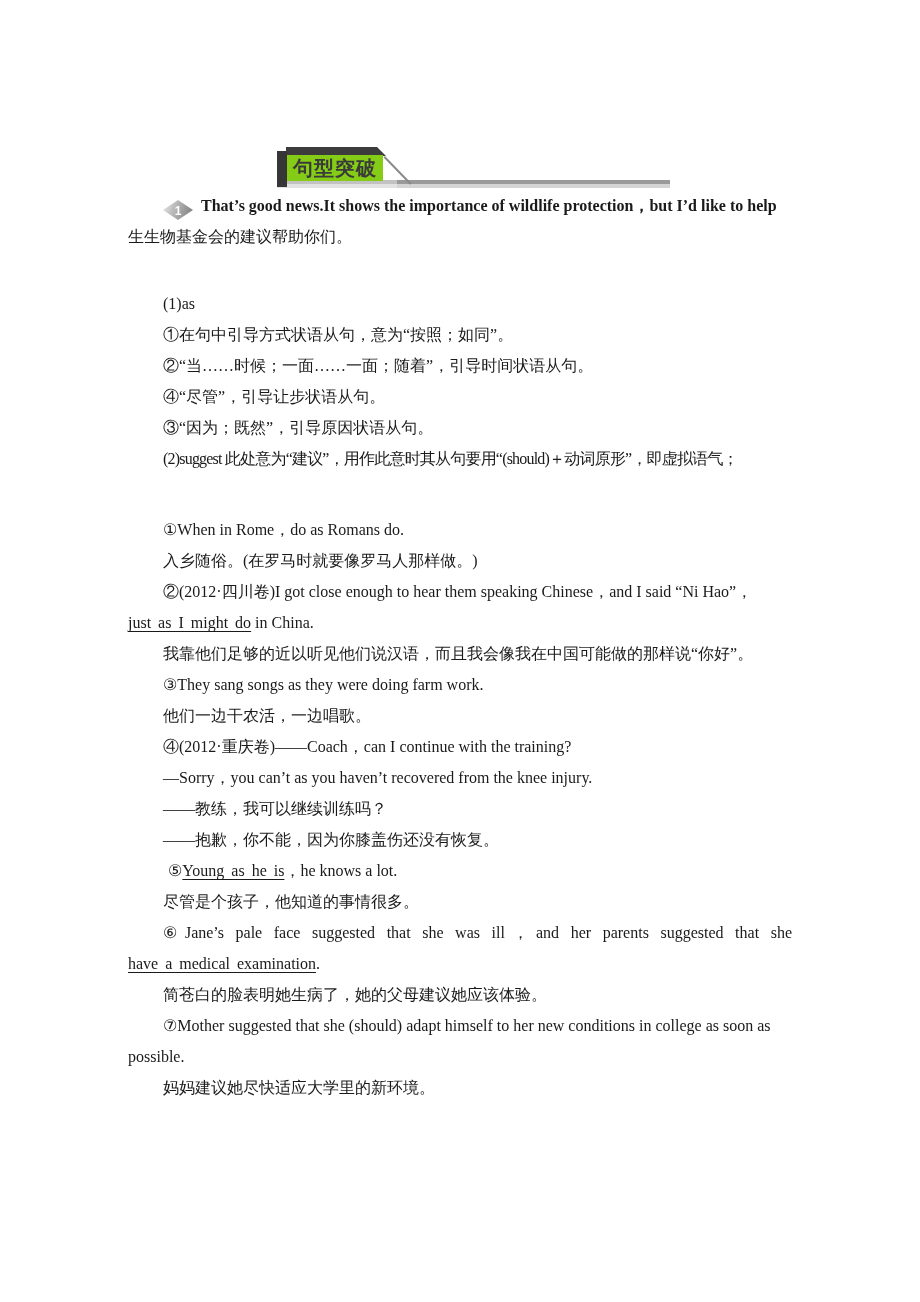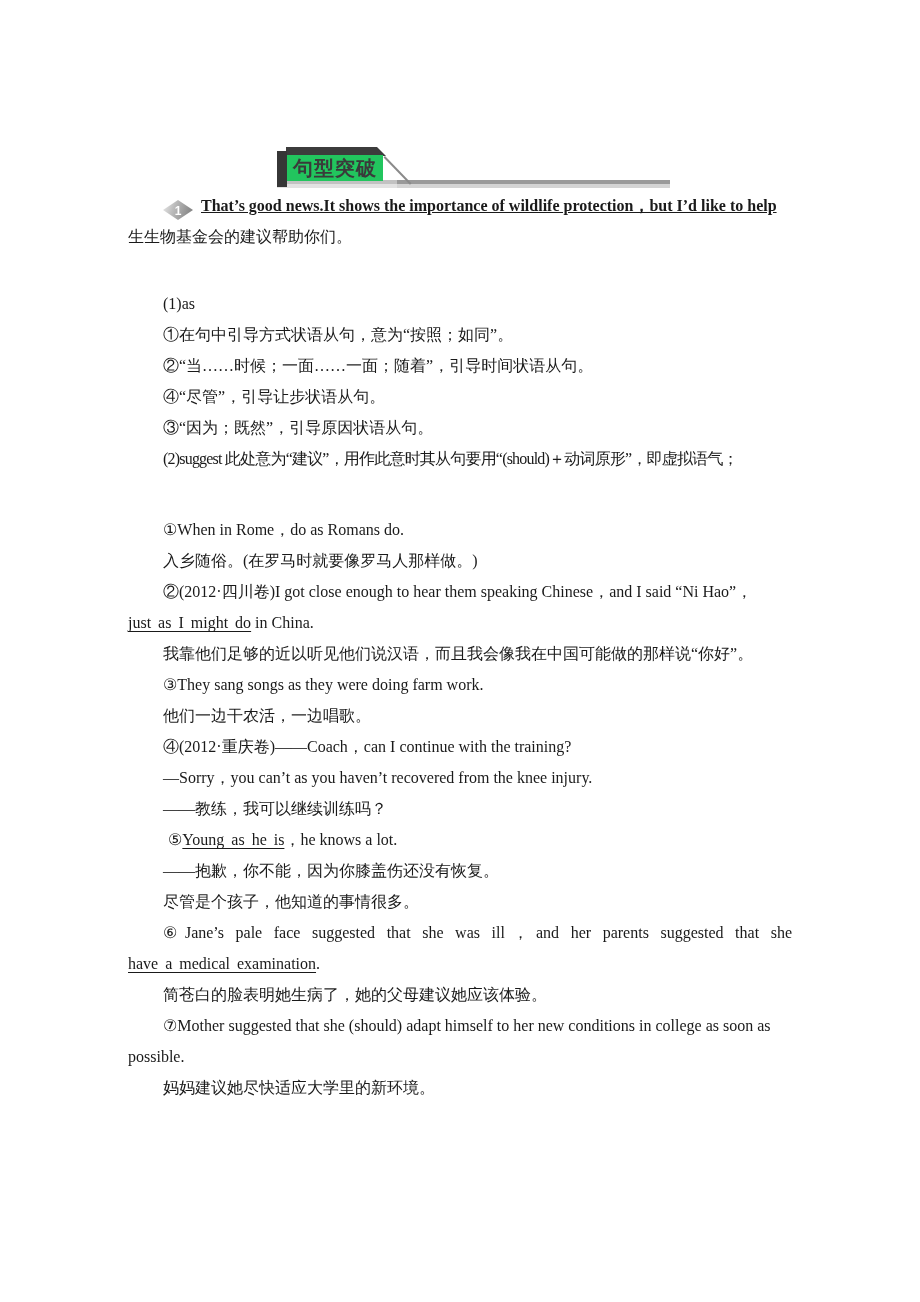--- a/index.html
+++ b/index.html
@@ -4,39 +4,39 @@
 <style>
   html,body{margin:0;padding:0;background:#ffffff;}
   .page{position:relative;width:920px;height:1302px;background:#ffffff;overflow:hidden;
         font-family:"Liberation Serif","DejaVu Serif",serif;color:#1a1a1a;}
 
   
   .banner{position:absolute;left:277px;top:146px;width:393px;height:44px;}
   .tab-top{position:absolute;left:9px;top:1px;width:100px;height:9px;background:#3c3c3c;
            clip-path:polygon(0 0,91% 0,100% 100%,0 100%);}
   .tab-left{position:absolute;left:0;top:5px;width:10px;height:36px;background:#363636;}
-  .tab-face{position:absolute;left:10px;top:9px;width:96px;height:26px;background:#22c55e;
+  .tab-face{position:absolute;left:10px;top:9px;width:96px;height:26px;background:#84cc16;
             display:flex;align-items:center;justify-content:center;}
   .tab-face span{font-weight:bold;font-size:20px;letter-spacing:1px;color:#3a3a3a;
                  font-family:"Liberation Sans","DejaVu Sans",sans-serif;}
   .tab-diag{position:absolute;left:108px;top:10px;width:38px;height:2px;background:#8a8a8a;
             transform:rotate(46deg);transform-origin:left top;}
   .band{position:absolute;left:0;top:34px;width:393px;height:8px;
         background:linear-gradient(#9a9a9a 0 55%,#d4d4d4 55% 100%);}
   .band-light{position:absolute;left:0;top:34px;width:120px;height:8px;
         background:linear-gradient(#c2c2c2 0 55%,#e2e2e2 55% 100%);}
 
   
   .content{position:absolute;left:128px;top:190px;width:664px;}
   .ln{font-size:16px;line-height:31px;height:31px;white-space:nowrap;}
   .ind{padding-left:35px;}
   .ind38{padding-left:40px;}
   .gap1{margin-top:36px;}
   .gap2{margin-top:40px;}
-  .bold{font-weight:bold;text-decoration:underline;}
+  .bold{font-weight:bold;}
   .tight{letter-spacing:-0.8px;}
   .just{white-space:normal;text-align:justify;text-align-last:justify;}
   .blank{text-decoration:underline;text-underline-offset:3px;word-spacing:3px;}
 
   .badge{display:inline-block;width:30px;height:20px;margin-right:8px;vertical-align:-4px;
          background:linear-gradient(110deg,#ececec 0%,#bdbdbd 35%,#787878 100%);
          clip-path:polygon(50% 0,100% 50%,50% 100%,0 50%);
          text-align:center;line-height:20px;}
   .badge-num{color:#ffffff;font-weight:bold;font-size:12px;
              font-family:"Liberation Sans","DejaVu Sans",sans-serif;}
@@ -75,23 +75,23 @@
     <div class="ln ind">②(2012·四川卷)I got close enough to hear them speaking Chinese，and I said “Ni Hao”，</div>
     <div class="ln"><span class="blank">just as I might do</span><span> in China.</span></div>
     <div class="ln ind">我靠他们足够的近以听见他们说汉语，而且我会像我在中国可能做的那样说“你好”。</div>
 
     <div class="ln ind">③They sang songs as they were doing farm work.</div>
     <div class="ln ind">他们一边干农活，一边唱歌。</div>
 
     <div class="ln ind">④(2012·重庆卷)——Coach，can I continue with the training?</div>
     <div class="ln ind">—Sorry，you can’t as you haven’t recovered from the knee injury.</div>
     <div class="ln ind">——教练，我可以继续训练吗？</div>
+    <div class="ln ind">——抱歉，你不能，因为你膝盖伤还没有恢复。</div>
+
     <div class="ln ind38"><span>⑤</span><span class="blank">Young as he is</span><span>，he knows a lot.</span></div>
-
-    <div class="ln ind">——抱歉，你不能，因为你膝盖伤还没有恢复。</div>
     <div class="ln ind">尽管是个孩子，他知道的事情很多。</div>
 
     <div class="ln ind just">⑥Jane’s pale face suggested that she was ill，and her parents suggested that she</div>
     <div class="ln"><span class="blank">have a medical examination</span><span>.</span></div>
     <div class="ln ind">简苍白的脸表明她生病了，她的父母建议她应该体验。</div>
 
     <div class="ln ind">⑦Mother suggested that she (should) adapt himself to her new conditions in college as soon as</div>
     <div class="ln">possible.</div>
     <div class="ln ind">妈妈建议她尽快适应大学里的新环境。</div>
 

